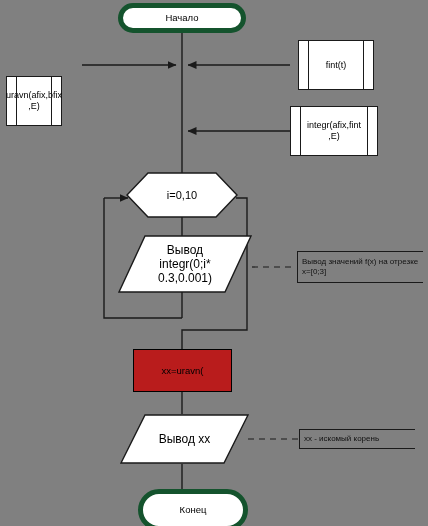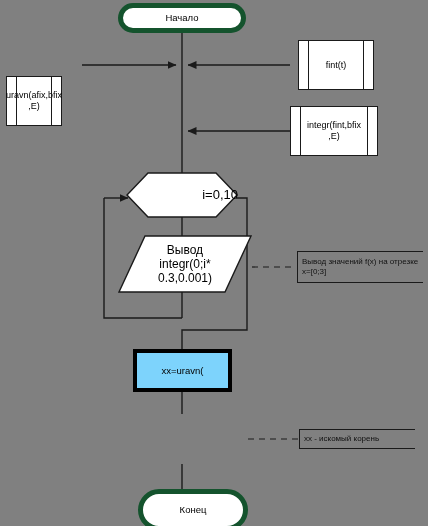--- a/index.html
+++ b/index.html
@@ -40,22 +40,22 @@
   }
   
   .terminator {
     background: #ffffff;
     border: 5px solid #14532d;
     border-radius: 999px;
     font-size: 9.5px;
   }
   
   .process {
-    background: #7dd3fc;
-    border: 4px solid #000000;
+    background: #b91c1c;
+    border: 1px solid #000000;
     font-size: 9.5px;
   }
   
   .subroutine {
     background: #ffffff;
     border: 1px solid #1a1a1a;
     font-size: 9px;
     padding: 0 12px;
   }
   .subroutine::before,
@@ -66,22 +66,21 @@
     bottom: 0;
     width: 0;
     border-left: 1px solid #1a1a1a;
   }
   .subroutine::before { left: 9px; }
   .subroutine::after  { right: 9px; }
 
   
   .hexagon {
     background: #ffffff;
-    font-size: 13px;
-    justify-content: flex-end;
+    font-size: 11px;
   }
   .hexagon .hex-svg {
     position: absolute;
     left: 0;
     top: 0;
   }
   .hexagon .hex-label,
   .parallelogram .par-label {
     position: relative;
     z-index: 2;
@@ -169,21 +168,21 @@
   <div class="node subroutine" style="left:6px; top:40px; width:56px; height:50px;margin-top:36px;">
     <span>uravn(afix,bfix
 ,E)</span>
   </div>
 
   <div class="node subroutine" style="left:298px; top:40px; width:76px; height:50px;">
     <span>fint(t)</span>
   </div>
 
   <div class="node subroutine" style="left:290px; top:106px; width:88px; height:50px;">
-    <span>integr(fint,bfix
+    <span>integr(afix,fint
 ,E)</span>
   </div>
 
   <div class="node hexagon" style="left:126px; top:172px; width:112px; height:46px;">
     <svg class="hex-svg" width="112" height="46" viewBox="0 0 112 46">
       <polygon points="22,1 90,1 111,23 90,45 22,45 1,23" fill="#ffffff" stroke="#1a1a1a" stroke-width="1.4"></polygon>
     </svg>
     <span class="hex-label">i=0,10</span>
   </div>
 
@@ -197,20 +196,26 @@
   </div>
 
   <div class="annotation" style="left:297px; top:251px; width:126px; height:32px;">
     <span>Вывод значений f(x) на отрезке x=[0;3]</span>
   </div>
 
   <div class="node process" style="left:133px; top:349px; width:99px; height:43px;">
     <span>xx=uravn(</span>
   </div>
 
+  <div class="node parallelogram" style="left:120px; top:414px; width:129px; height:50px;">
+    <svg class="par-svg" width="129" height="50" viewBox="0 0 129 50">
+      <polygon points="25,1 128,1 104,49 1,49" fill="#ffffff" stroke="#1a1a1a" stroke-width="1.4"></polygon>
+    </svg>
+    <span class="par-label">Вывод xx</span>
+  </div>
 
   <div class="annotation" style="left:299px; top:429px; width:116px; height:20px;">
     <span>xx - искомый корень</span>
   </div>
 
   <div class="node terminator" style="left:138px; top:489px; width:110px; height:42px;">
     <span>Конец</span>
   </div>
 
 </div>

